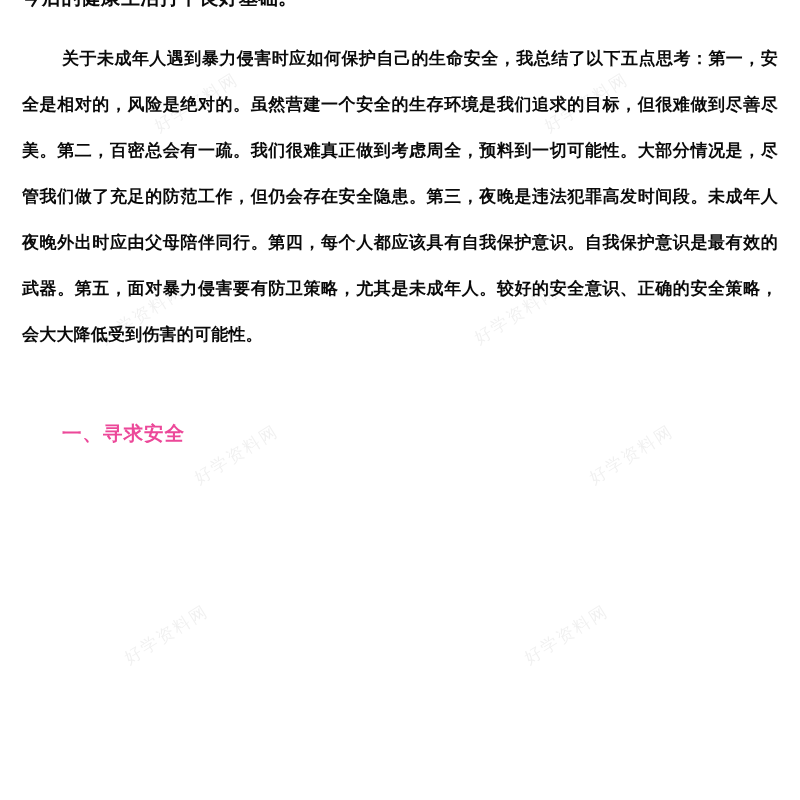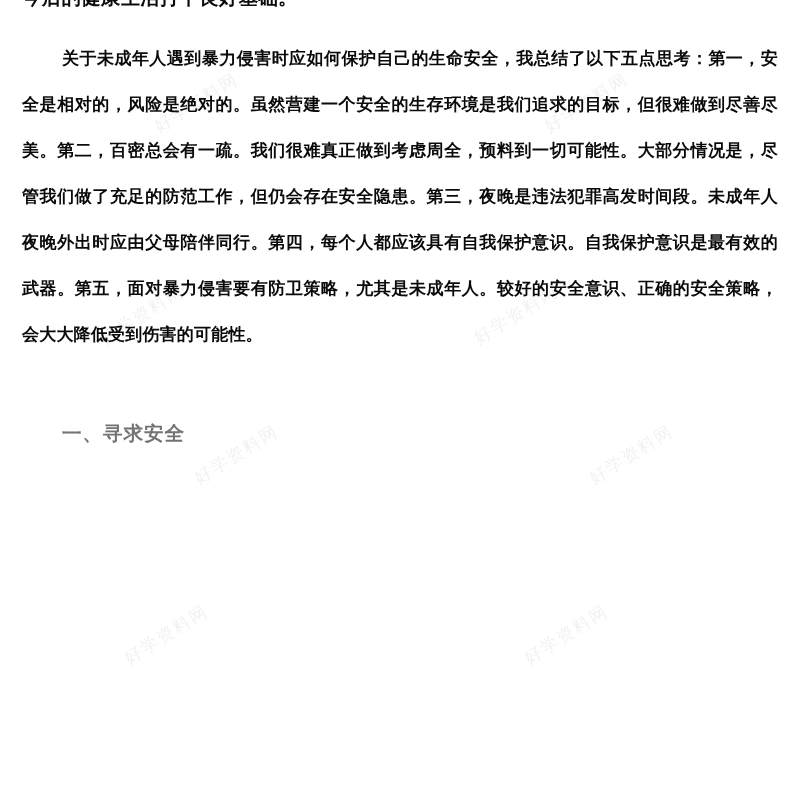--- a/index.html
+++ b/index.html
@@ -66,21 +66,21 @@
     letter-spacing: 0.2px;
     white-space: nowrap;
     overflow: hidden;
   }
   .spacer-26 { height: 26px; }
 
   .heading {
     font-family: "Liberation Sans", sans-serif;
     font-size: 19.5px;
     font-weight: 700;
-    color: #737373;
+    color: #ec4899;
     line-height: 46px;
     text-indent: 40px;
     letter-spacing: 1px;
     margin: 0;
   }
 
   
   .bottom-clip {
     position: absolute;
     left: 22px;

